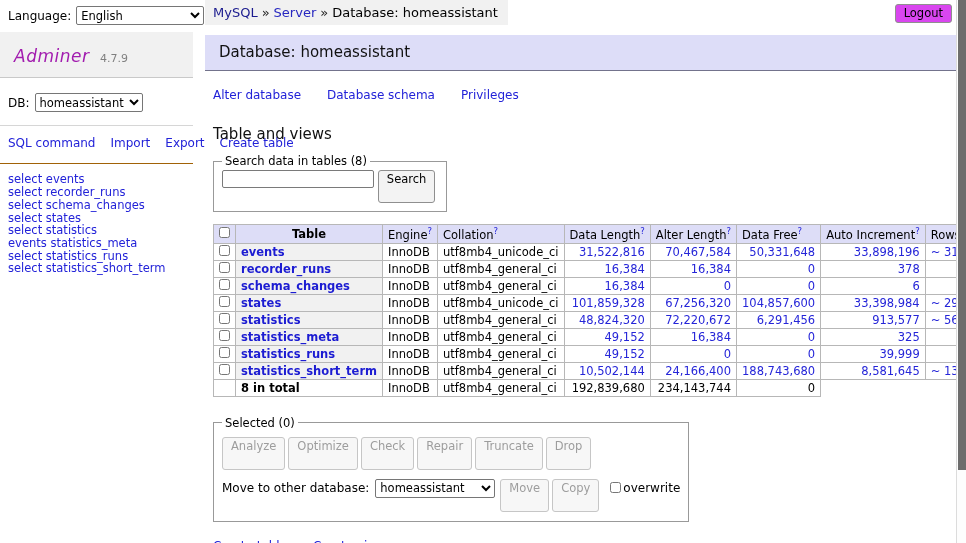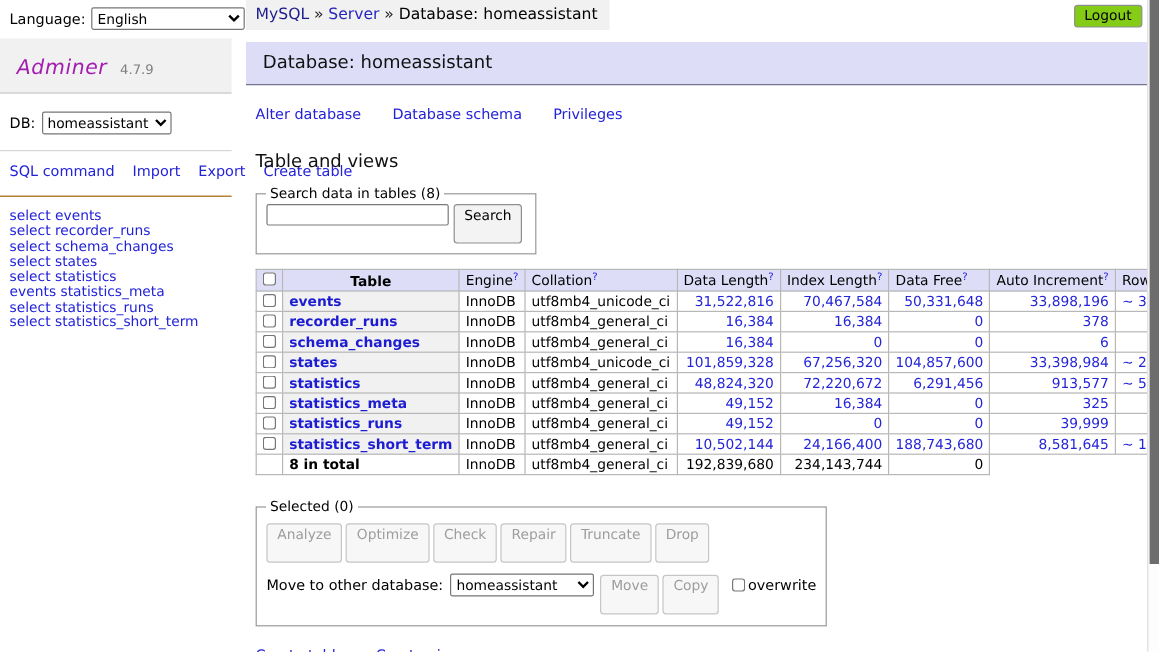--- a/index.html
+++ b/index.html
@@ -41,21 +41,21 @@
   .breadcrumb {
     display: inline-block; background: #f1f1f1; padding: 5px 10px 5px 8px;
     font-size: 13px; white-space: nowrap;
   }
   .breadcrumb .crumb-link-1 { color: #1b1b8e; }
   .breadcrumb .crumb-link-2 { color: #2727c0; }
   .breadcrumb .sep { color: #222; margin: 0 4px; }
   .logout-btn {
     position: absolute; top: 4px; right: 4px;
     font-family: "DejaVu Sans", sans-serif; font-size: 11.5px;
-    background: #84cc16; border: 1px solid #8f8f8f; border-radius: 3px;
+    background: #d946ef; border: 1px solid #8f8f8f; border-radius: 3px;
     padding: 1px 8px 2px; cursor: pointer;
   }
   h2.page-heading {
     margin: 10px 0 0; background: #ddddf8; border-bottom: 1px solid #73738c;
     font-weight: normal; font-size: 15px; padding: 8px 14px 9px; color: #111;
   }
   .links-row { margin: 17px 0 0 8px; }
   .links-row a { margin-right: 26px; font-size: 12px; }
   h3.section-heading { margin: 23px 0 0 8px; font-weight: normal; font-size: 15px; color: #111; }
 
@@ -160,21 +160,21 @@
   </fieldset>
 
   <table class="db-table">
     <thead id="tbl-head">
         <tr>
           <th class="col-w0"><input type="checkbox" style=""></th>
           <th class="col-w1 col-table"><span>Table</span></th>
           <th class="col-w2"><span>Engine</span><sup class="help"><a>?</a></sup></th>
           <th class="col-w3"><span>Collation</span><sup class="help"><a>?</a></sup></th>
           <th class="col-w4"><span>Data Length</span><sup class="help"><a>?</a></sup></th>
-          <th class="col-w5"><span>Index Length</span><sup class="help"><a>?</a></sup></th>
+          <th class="col-w5"><span>Alter Length</span><sup class="help"><a>?</a></sup></th>
           <th class="col-w6"><span>Data Free</span><sup class="help"><a>?</a></sup></th>
           <th class="col-w7"><span>Auto Increment</span><sup class="help"><a>?</a></sup></th>
           <th class="col-w8"><span>Rows</span><sup class="help"><a>?</a></sup></th>
         </tr>
       </thead>
     <tbody id="tbl-body">
         <tr>
           <td class="check"><input type="checkbox" style=""></td>
           <th><a>events</a></th>
           <td>InnoDB</td>

